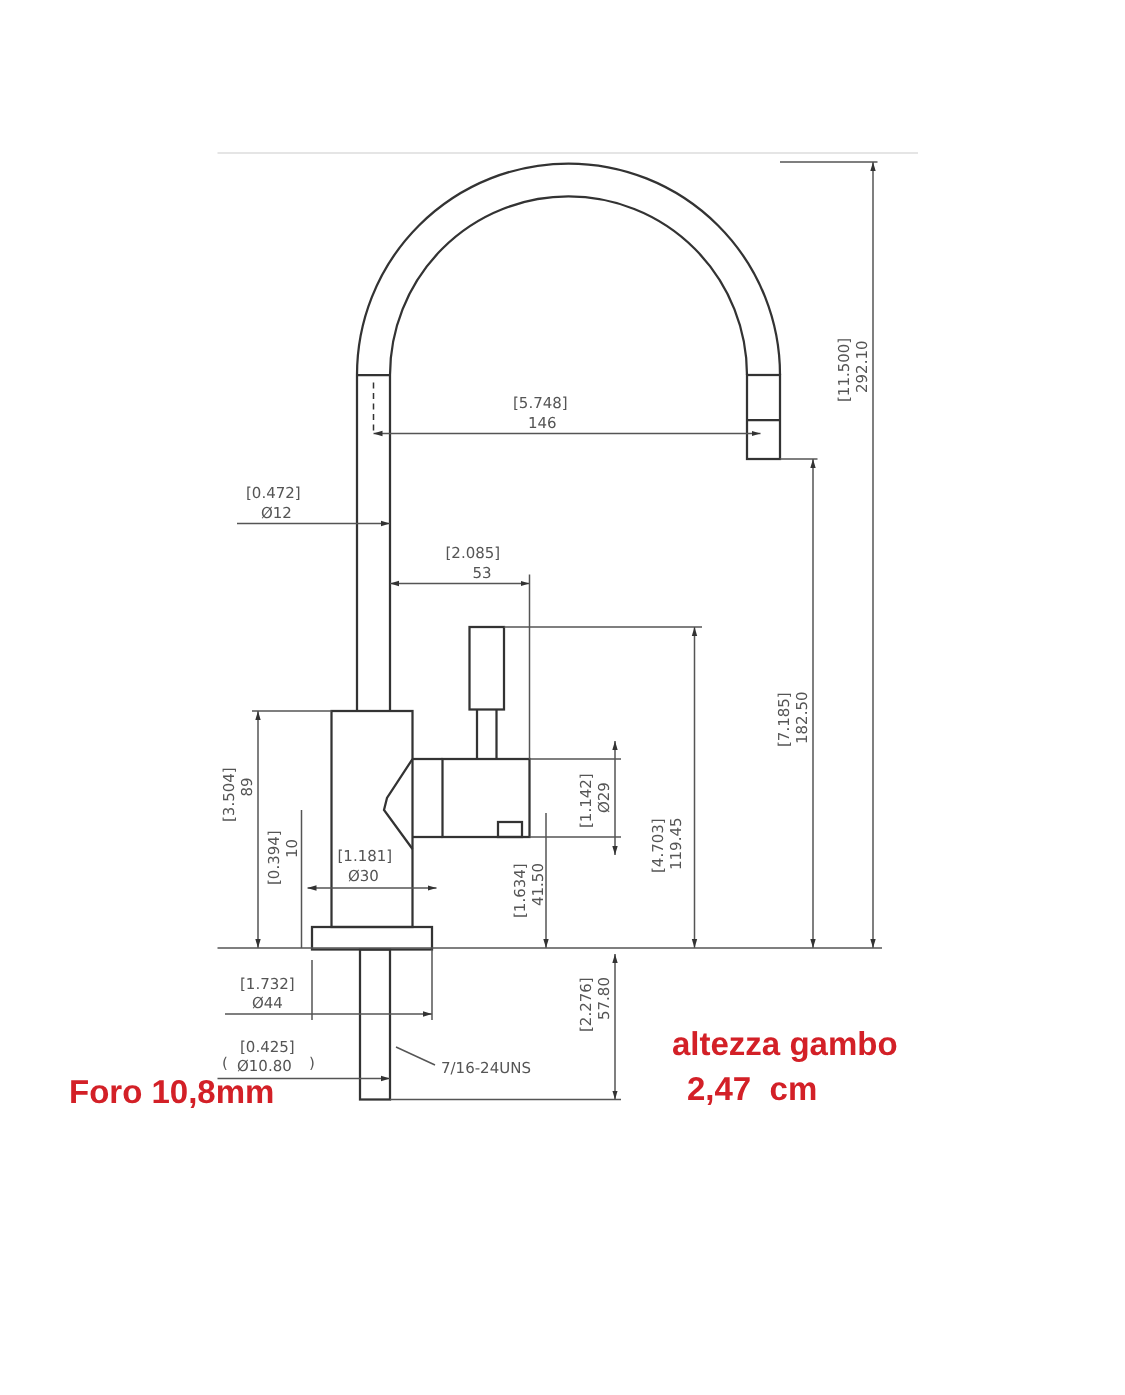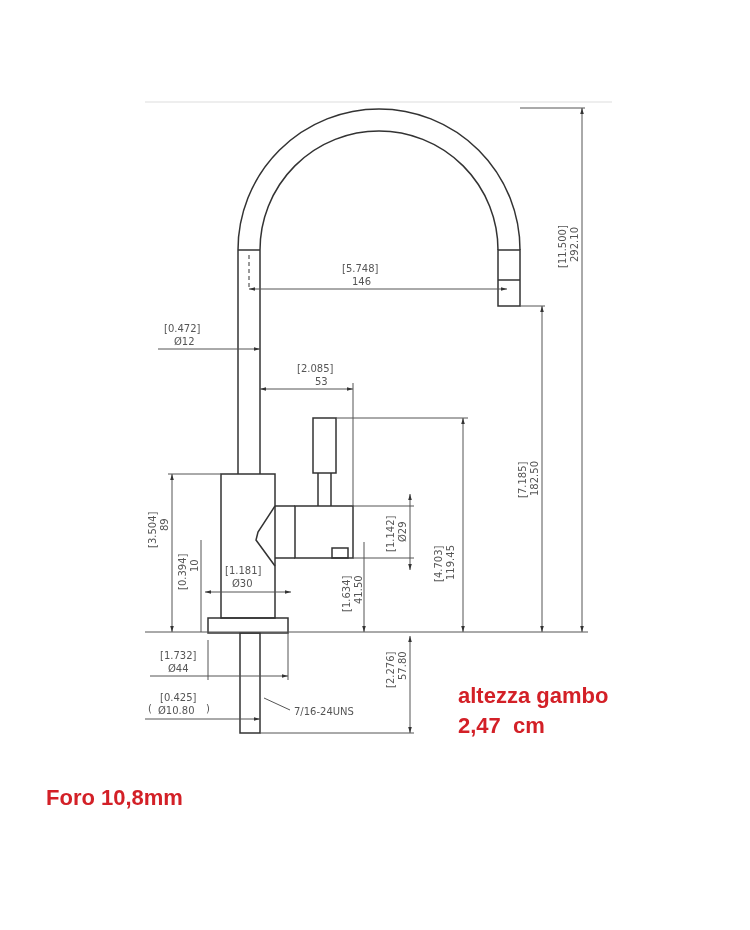--- a/index.html
+++ b/index.html
@@ -139,15 +139,15 @@
     <text class="dimtxt" transform="translate(362,604) rotate(-90)">41.50</text>
 
     <text class="dimtxt" transform="translate(442,582) rotate(-90)">[4.703]</text>
     <text class="dimtxt" transform="translate(454,580) rotate(-90)">119.45</text>
 
     <text class="dimtxt" transform="translate(394,688) rotate(-90)">[2.276]</text>
     <text class="dimtxt" transform="translate(406,680) rotate(-90)">57.80</text>
   </g>
 </svg>
 
-<div class="note" style="left:458px; top:682px;">altezza gambo</div>
+<div class="note" style="left:448px; top:682px;">altezza gambo</div>
 <div class="note" style="left:458px; top:712px; white-space:pre;">2,47  cm</div>
-<div class="note" style="left:46px; top:784px;text-align:right;">Foro 10,8mm</div>
+<div class="note" style="left:46px; top:714px;text-align:right;">Foro 10,8mm</div>
 
 </body></html>

